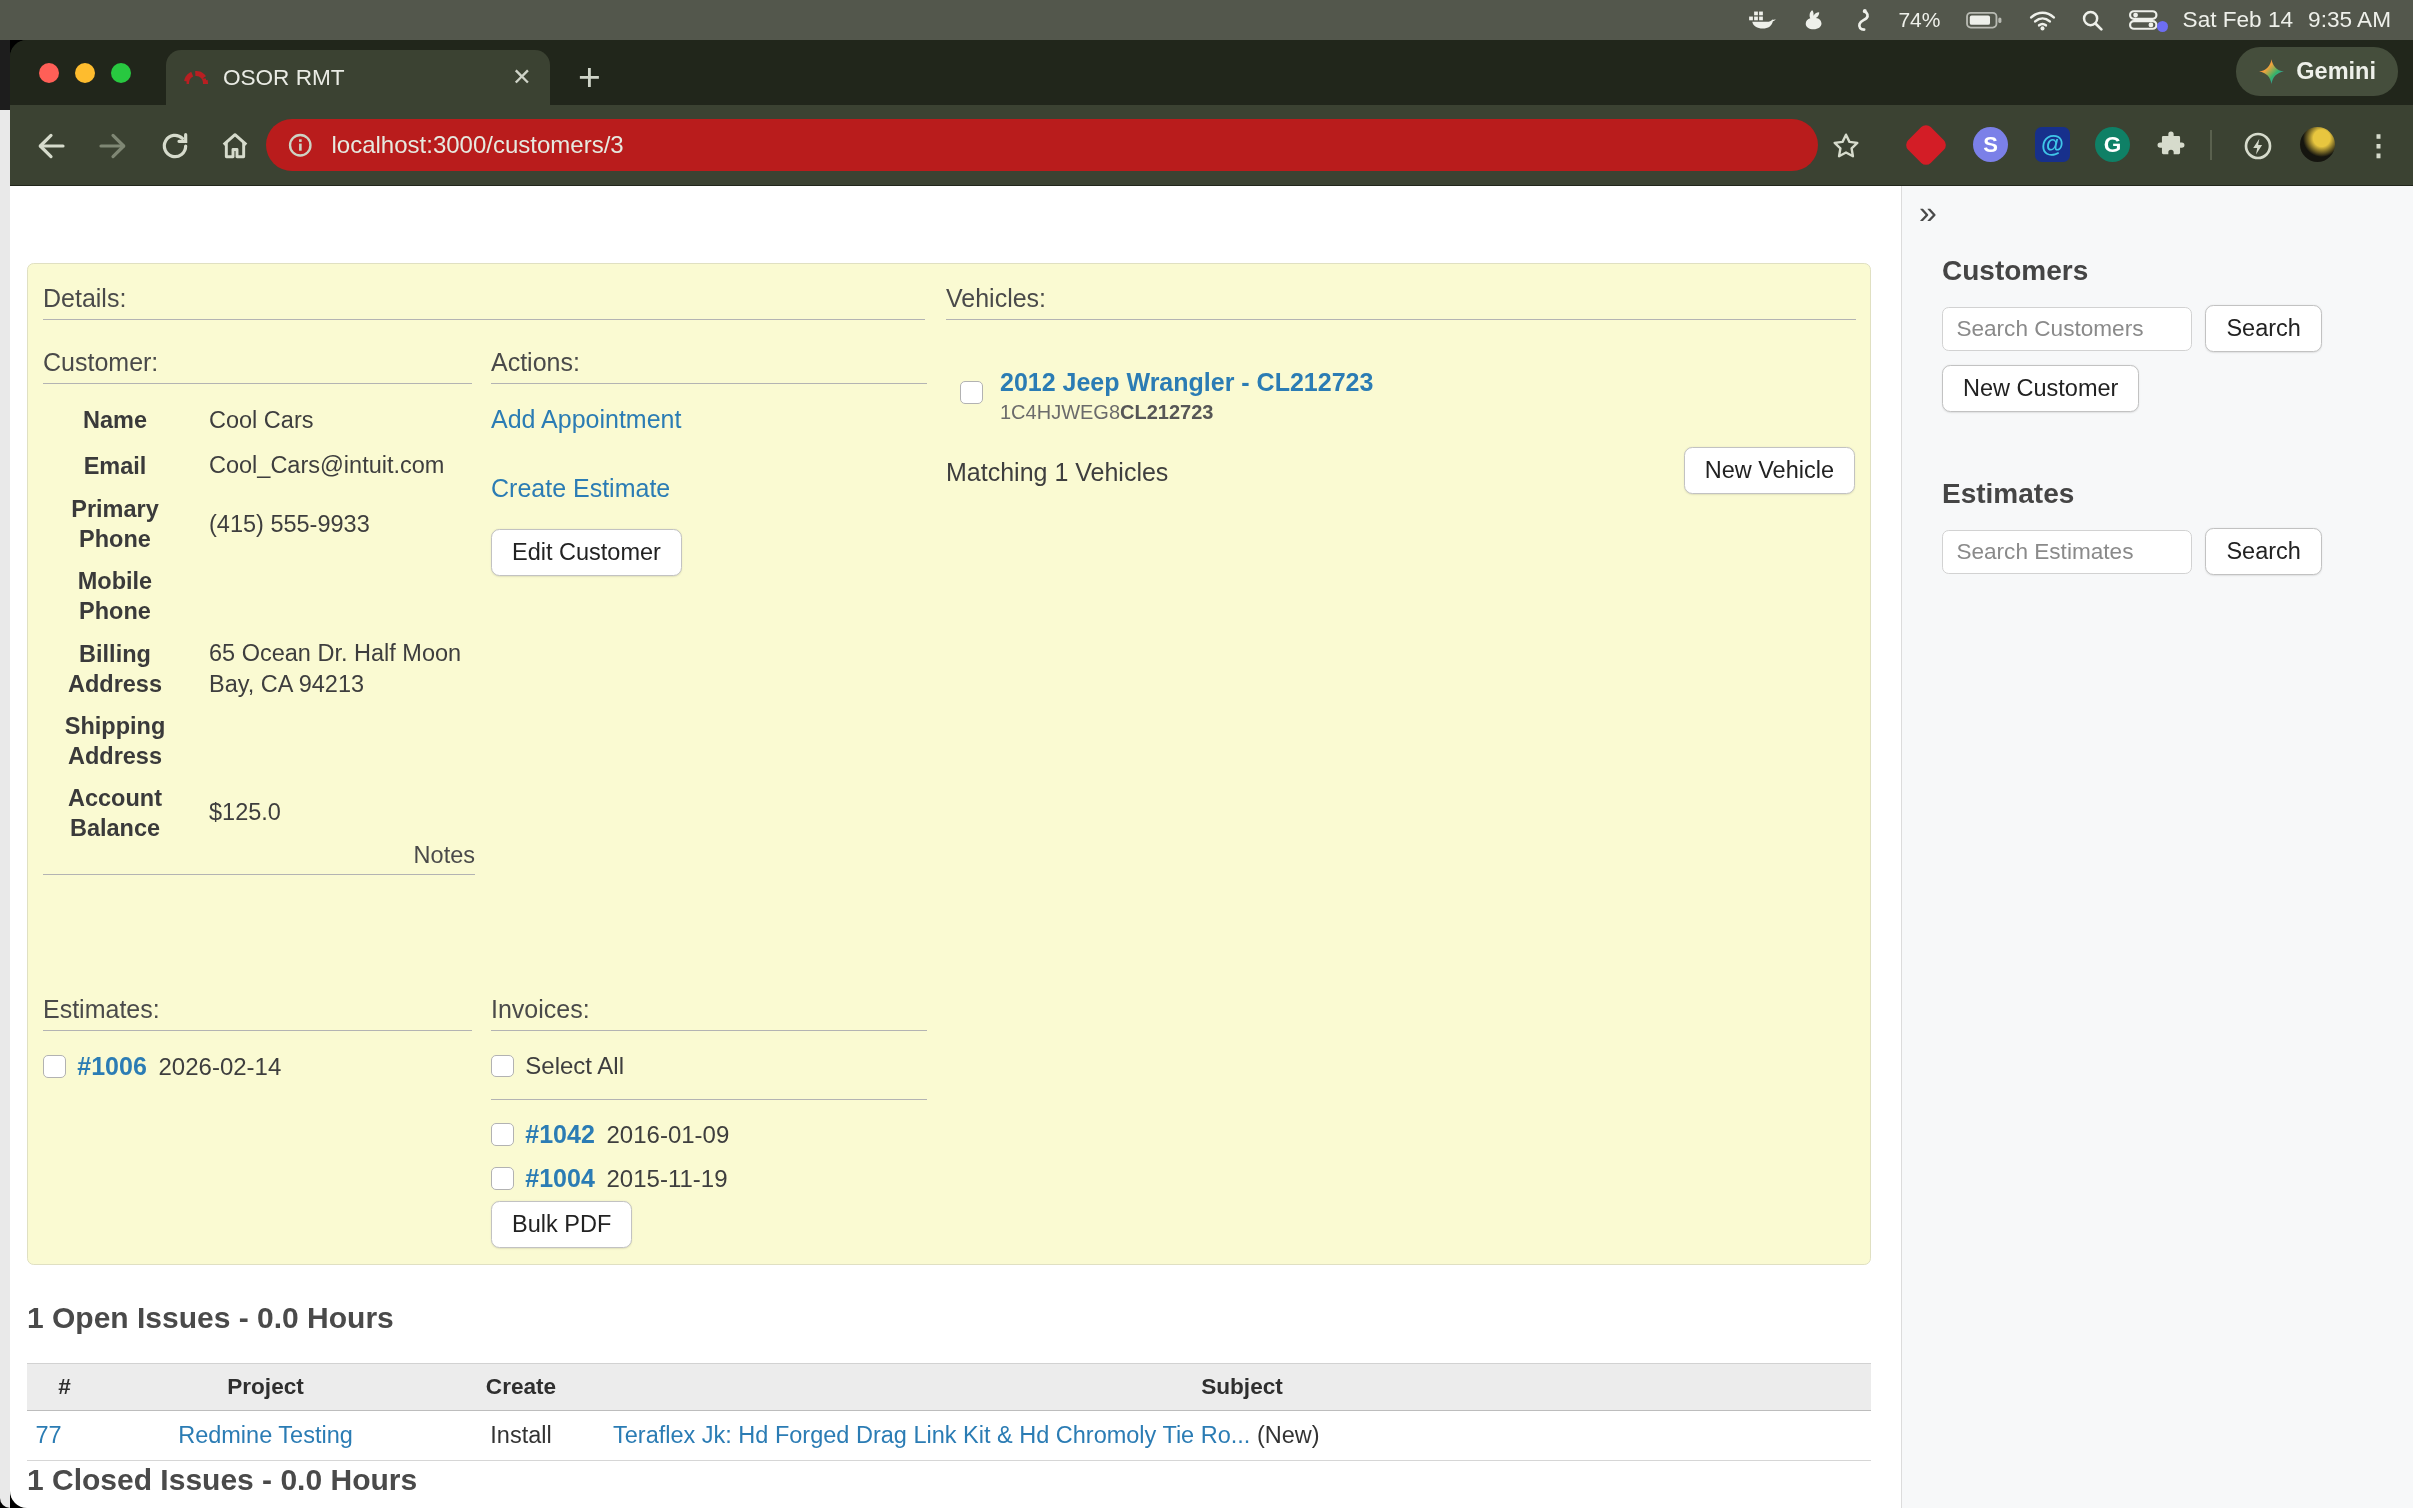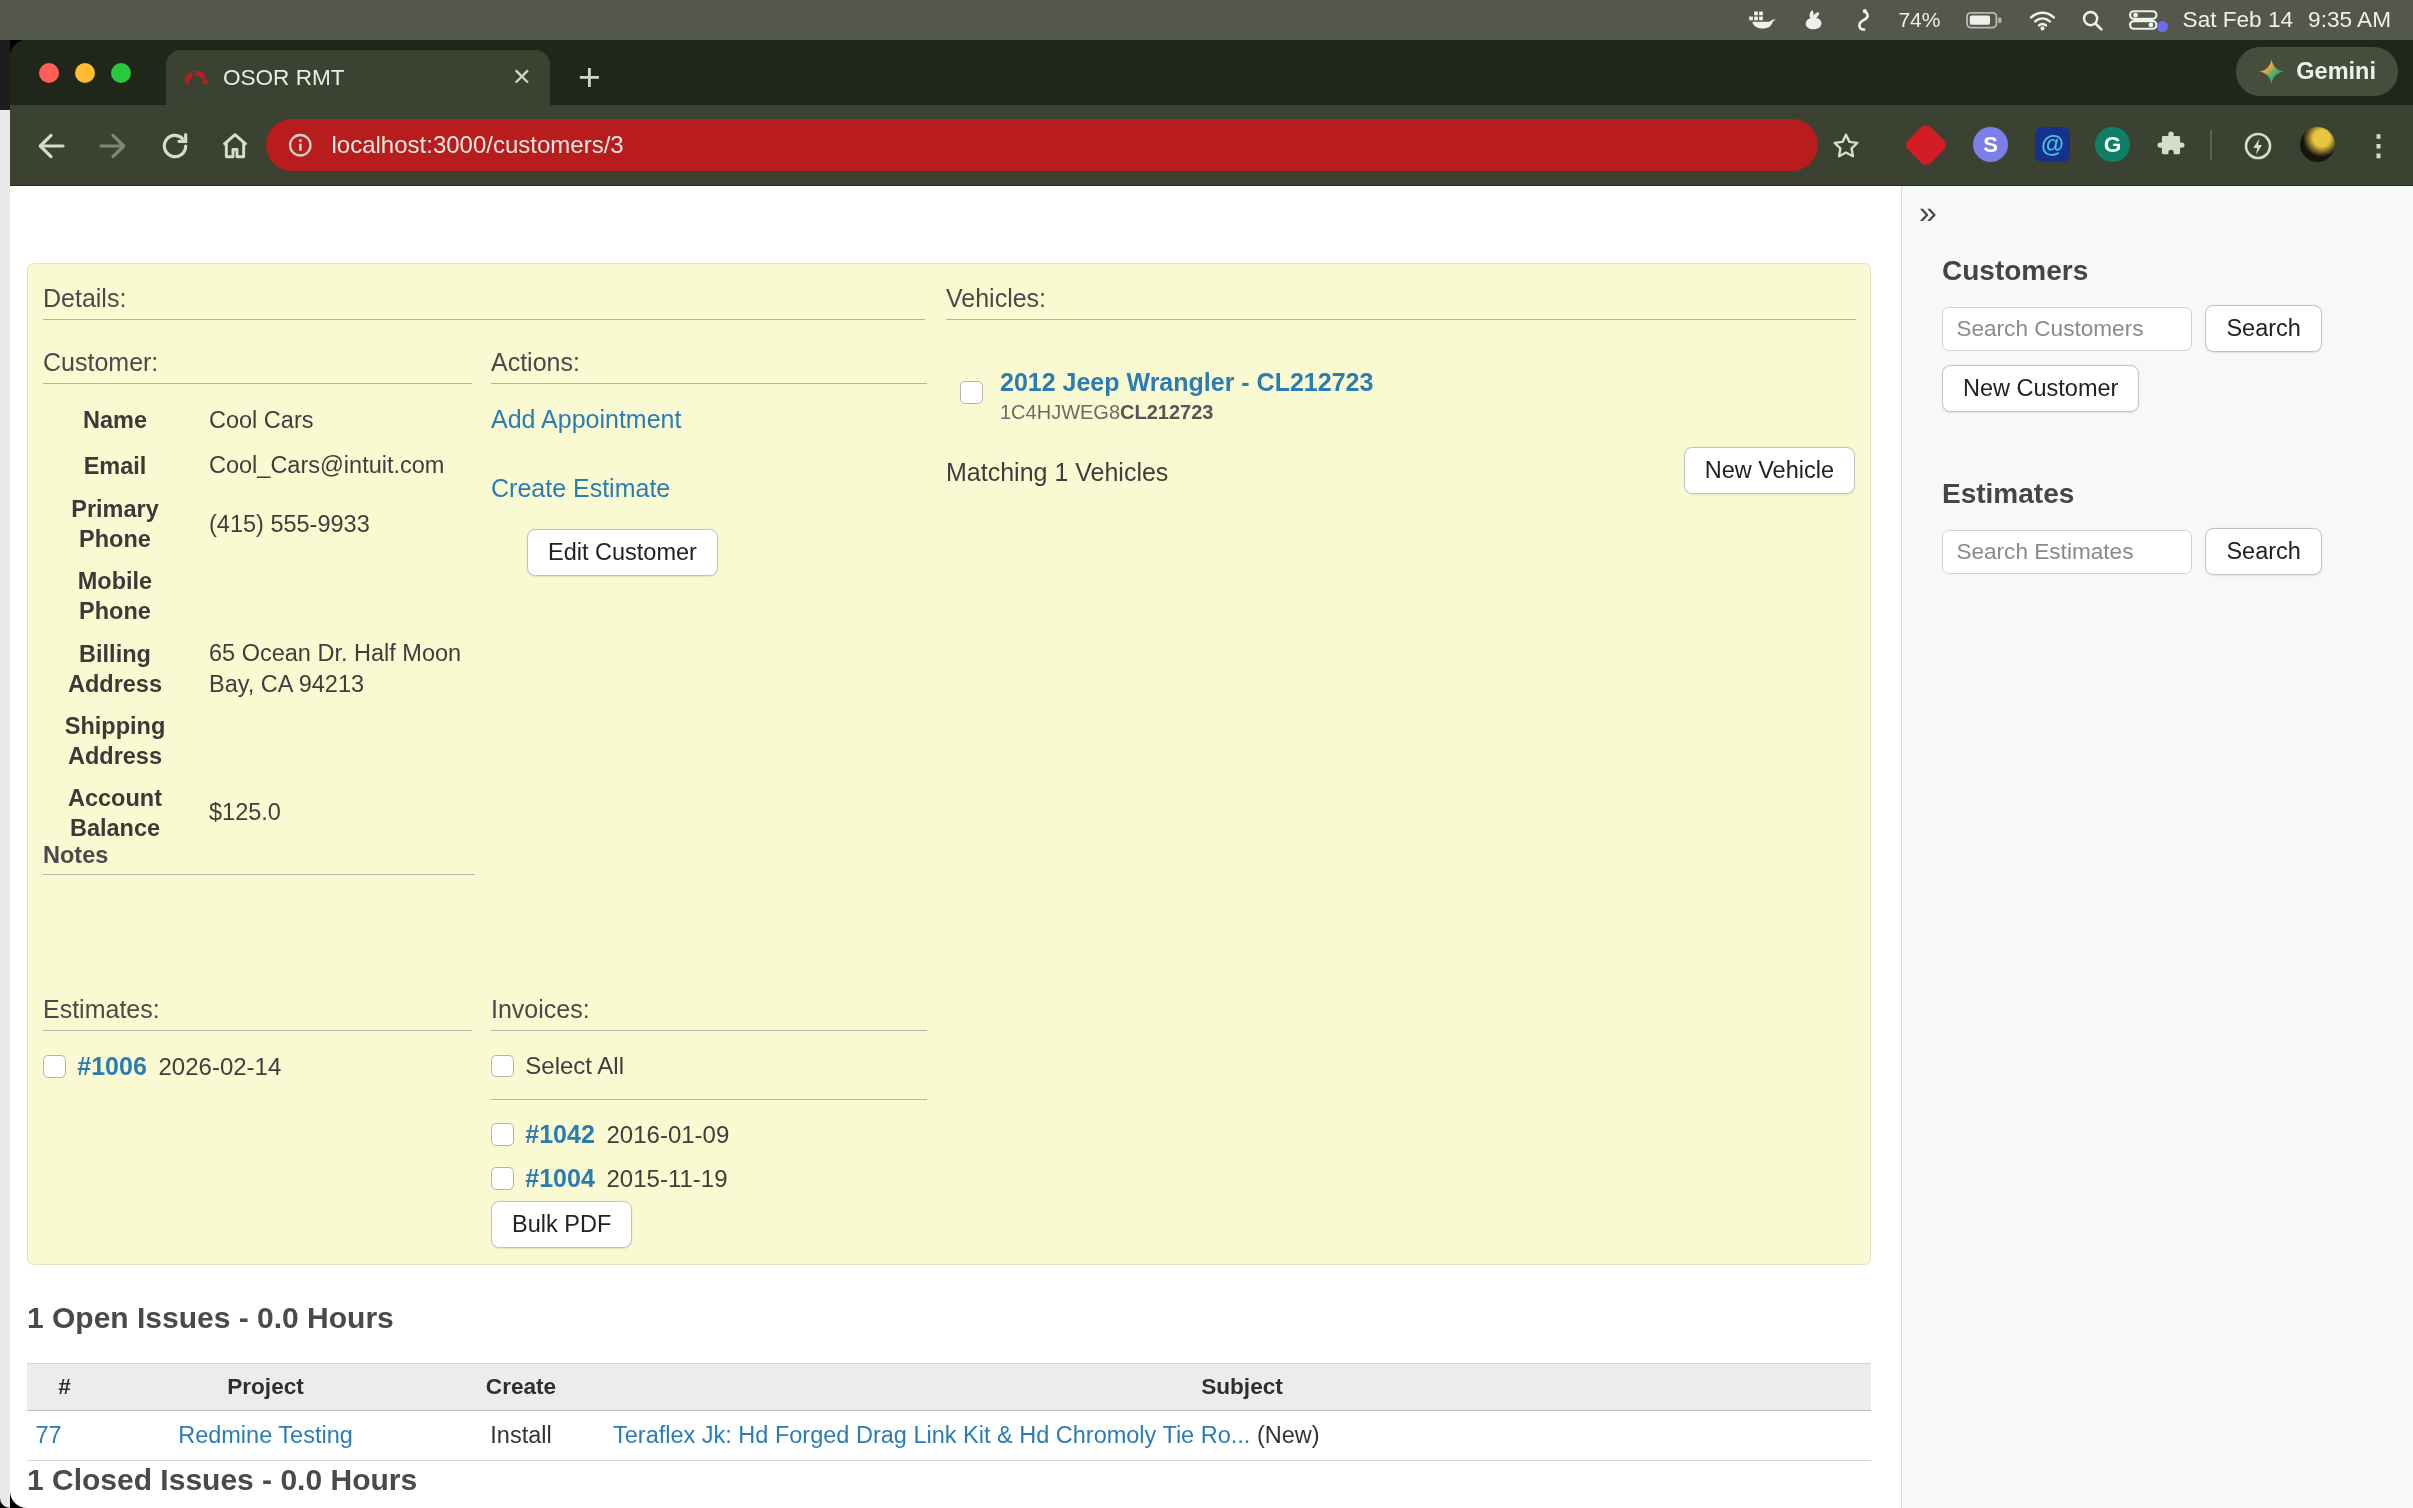--- a/index.html
+++ b/index.html
@@ -94,29 +94,29 @@
 
   .details-h { position:absolute; left:15px; top:20px; }
   .details-rule { position:absolute; left:15px; top:55px; width:882px; }
   .cust-h { position:absolute; left:15px; top:84px; }
   .cust-rule { position:absolute; left:15px; top:119px; width:429px; }
   .fields { position:absolute; left:15px; top:139px; width:436px; }
   .drow { display:flex; align-items:center; margin-bottom:11.7px; min-height:34px; }
   .dlabel { width:144px; text-align:center; font-weight:bold; color:#3a3a3a; font-size:23.5px;
             line-height:1.28; flex-shrink:0; }
   .dvalue { margin-left:22px; font-size:23.5px; color:#3e3e3e; max-width:295px; line-height:1.3; }
-  .notes-h { position:absolute; left:15px; top:578px; width:432px; text-align:left;
-             font-size:23.5px; color:#4a4a4a;font-weight:bold; }
+  .notes-h { position:absolute; left:15px; top:578px; width:432px; text-align:right;
+             font-size:23.5px; color:#4a4a4a; }
   .notes-rule { position:absolute; left:15px; top:610px; width:432px; }
 
   .actions-h { position:absolute; left:463px; top:84px; }
   .actions-rule { position:absolute; left:463px; top:119px; width:436px; }
   .action-link1 { position:absolute; left:463px; top:141px; }
   .action-link2 { position:absolute; left:463px; top:210px; }
-  .edit-btn { position:absolute; left:463px; top:265px;margin-left:36px; }
+  .edit-btn { position:absolute; left:463px; top:265px; }
 
   .veh-h { position:absolute; left:918px; top:20px; }
   .veh-rule { position:absolute; left:918px; top:55px; width:910px; }
   .veh-cb { position:absolute; left:932px; top:117px; }
   .veh-link { position:absolute; left:972px; top:104px; }
   .veh-vin { position:absolute; left:972px; top:137px; font-size:20px; color:#6b6b6b; }
   .veh-vin b { color:#565656; }
   .veh-match { position:absolute; left:918px; top:194px; font-size:25px; color:#3e3e3e; }
   .veh-newbtn { position:absolute; right:15px; top:183px; }
 

